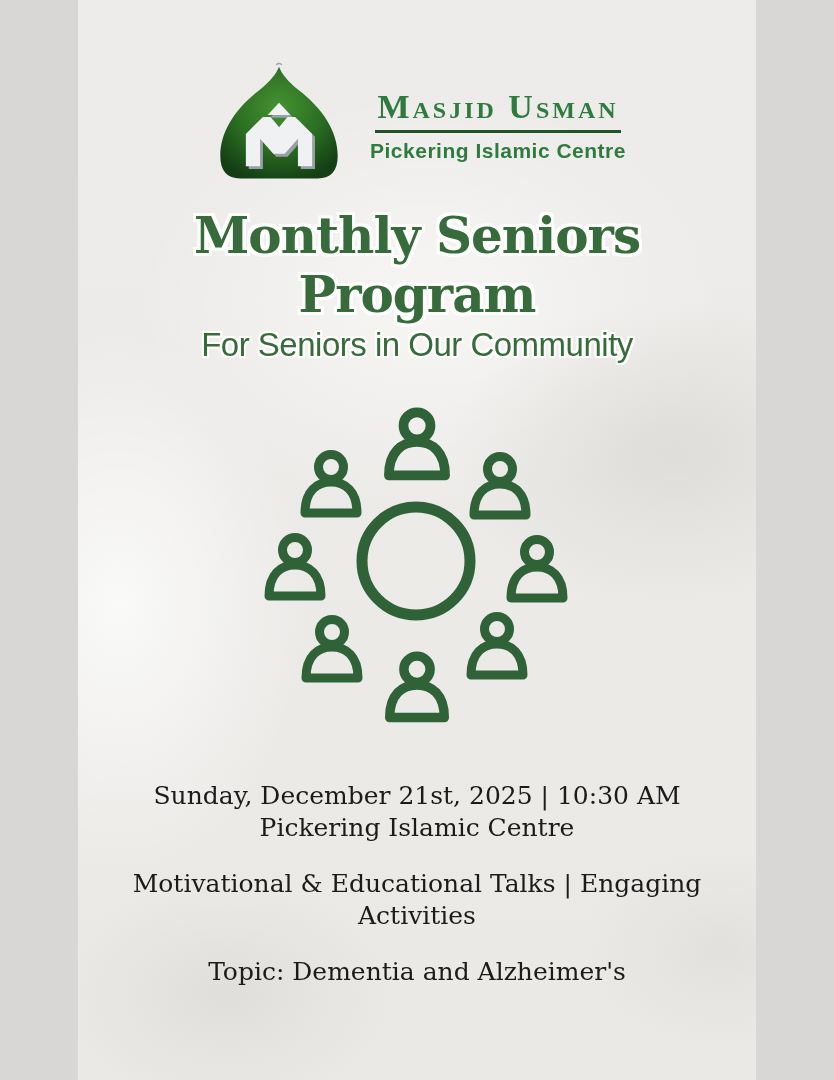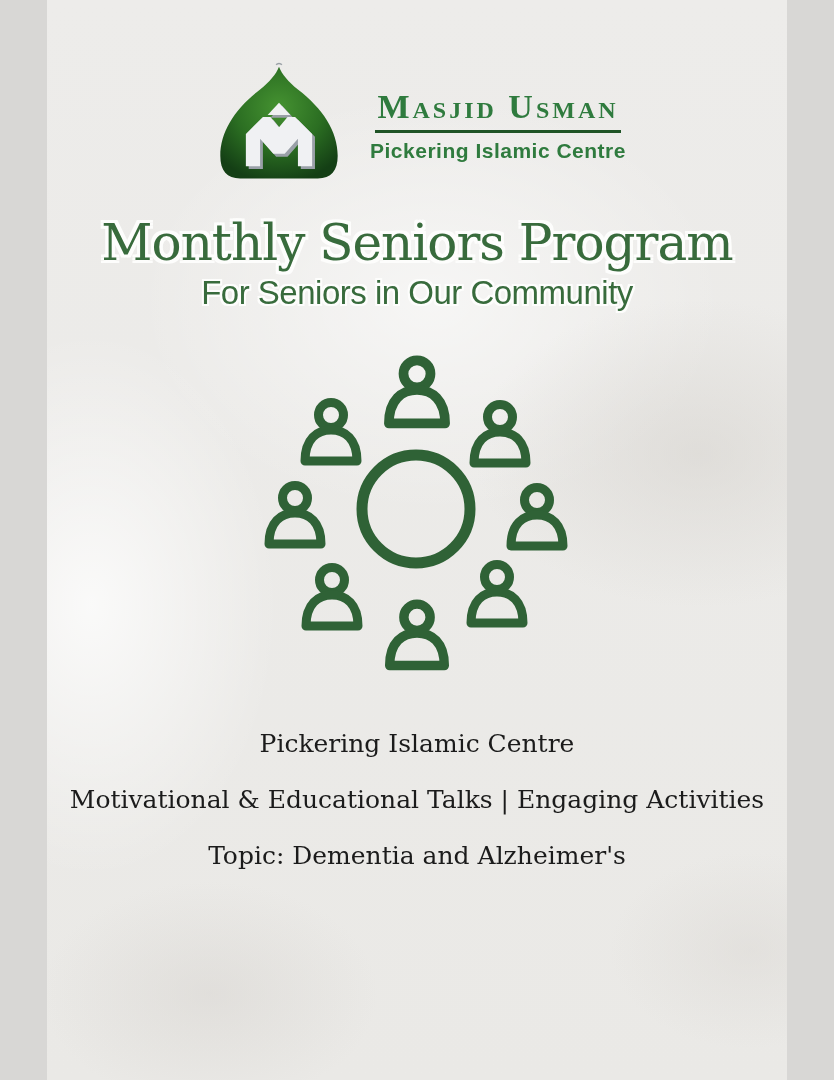--- a/index.html
+++ b/index.html
@@ -1,19 +1,19 @@
 <!DOCTYPE html>
 <html><head>
 <meta charset="utf-8">
 <style>
   * { margin:0; padding:0; box-sizing:border-box; }
   html,body { background:#d8d7d5; }
   .page {
     position:relative;
-    width:740px; height:1080px;
+    width:678px; height:1080px;
     margin:0 auto;
     overflow:hidden;
     background-color:#edecea;
     background-image:
       radial-gradient(ellipse 320px 220px at 88% 42%, rgba(213,210,205,0.55), transparent 70%),
       radial-gradient(ellipse 260px 380px at 6% 56%, rgba(255,255,255,0.75), transparent 72%),
       radial-gradient(ellipse 420px 300px at 52% 28%, rgba(255,255,255,0.55), transparent 70%),
       radial-gradient(ellipse 240px 160px at 22% 92%, rgba(215,212,208,0.5), transparent 70%),
       radial-gradient(ellipse 200px 140px at 95% 88%, rgba(219,216,212,0.5), transparent 70%),
       linear-gradient(180deg, #edecea, #eae9e6);
@@ -38,23 +38,23 @@
   .logo-tagline {
     margin-top:6px;
     font-weight:bold;
     font-size:21px;
     color:#2f7b3e;
     letter-spacing:0.5px;
   }
 
   
   .title {
-    margin-top:22px;
+    margin-top:14px;
     font-family:"DejaVu Serif", serif;
-    font-weight:normal;
+    font-weight:bold;
     font-size:50px;
     letter-spacing:-1px;
     color:#386b3c;
     text-align:center;
     text-shadow:
       -3px -3px 0 #fdfdfc, 3px -3px 0 #fdfdfc, -3px 3px 0 #fdfdfc, 3px 3px 0 #fdfdfc,
       -3px 0 0 #fdfdfc, 3px 0 0 #fdfdfc, 0 -3px 0 #fdfdfc, 0 3px 0 #fdfdfc;
   }
   .subtitle {
     margin-top:2px;
@@ -149,20 +149,21 @@
       <use href="#person" transform="translate(38,165)"></use>
       <use href="#person" transform="translate(280,167)"></use>
       <use href="#person" transform="translate(75,247)"></use>
       <use href="#person" transform="translate(240,244)"></use>
       <use href="#person" transform="translate(160,285) scale(1.05)"></use>
     </svg>
   </div>
 
   <div class="details">
     <div class="block">
+      <div>Sunday, December 21st, 2025 | 10:30 AM</div>
       <div>Pickering Islamic Centre</div>
     </div>
     <div class="block">
       <div>Motivational &amp; Educational Talks | Engaging Activities</div>
     </div>
     <div class="block">Topic: Dementia and Alzheimer's</div>
   </div>
 
   <div class="registration">
   </div>

